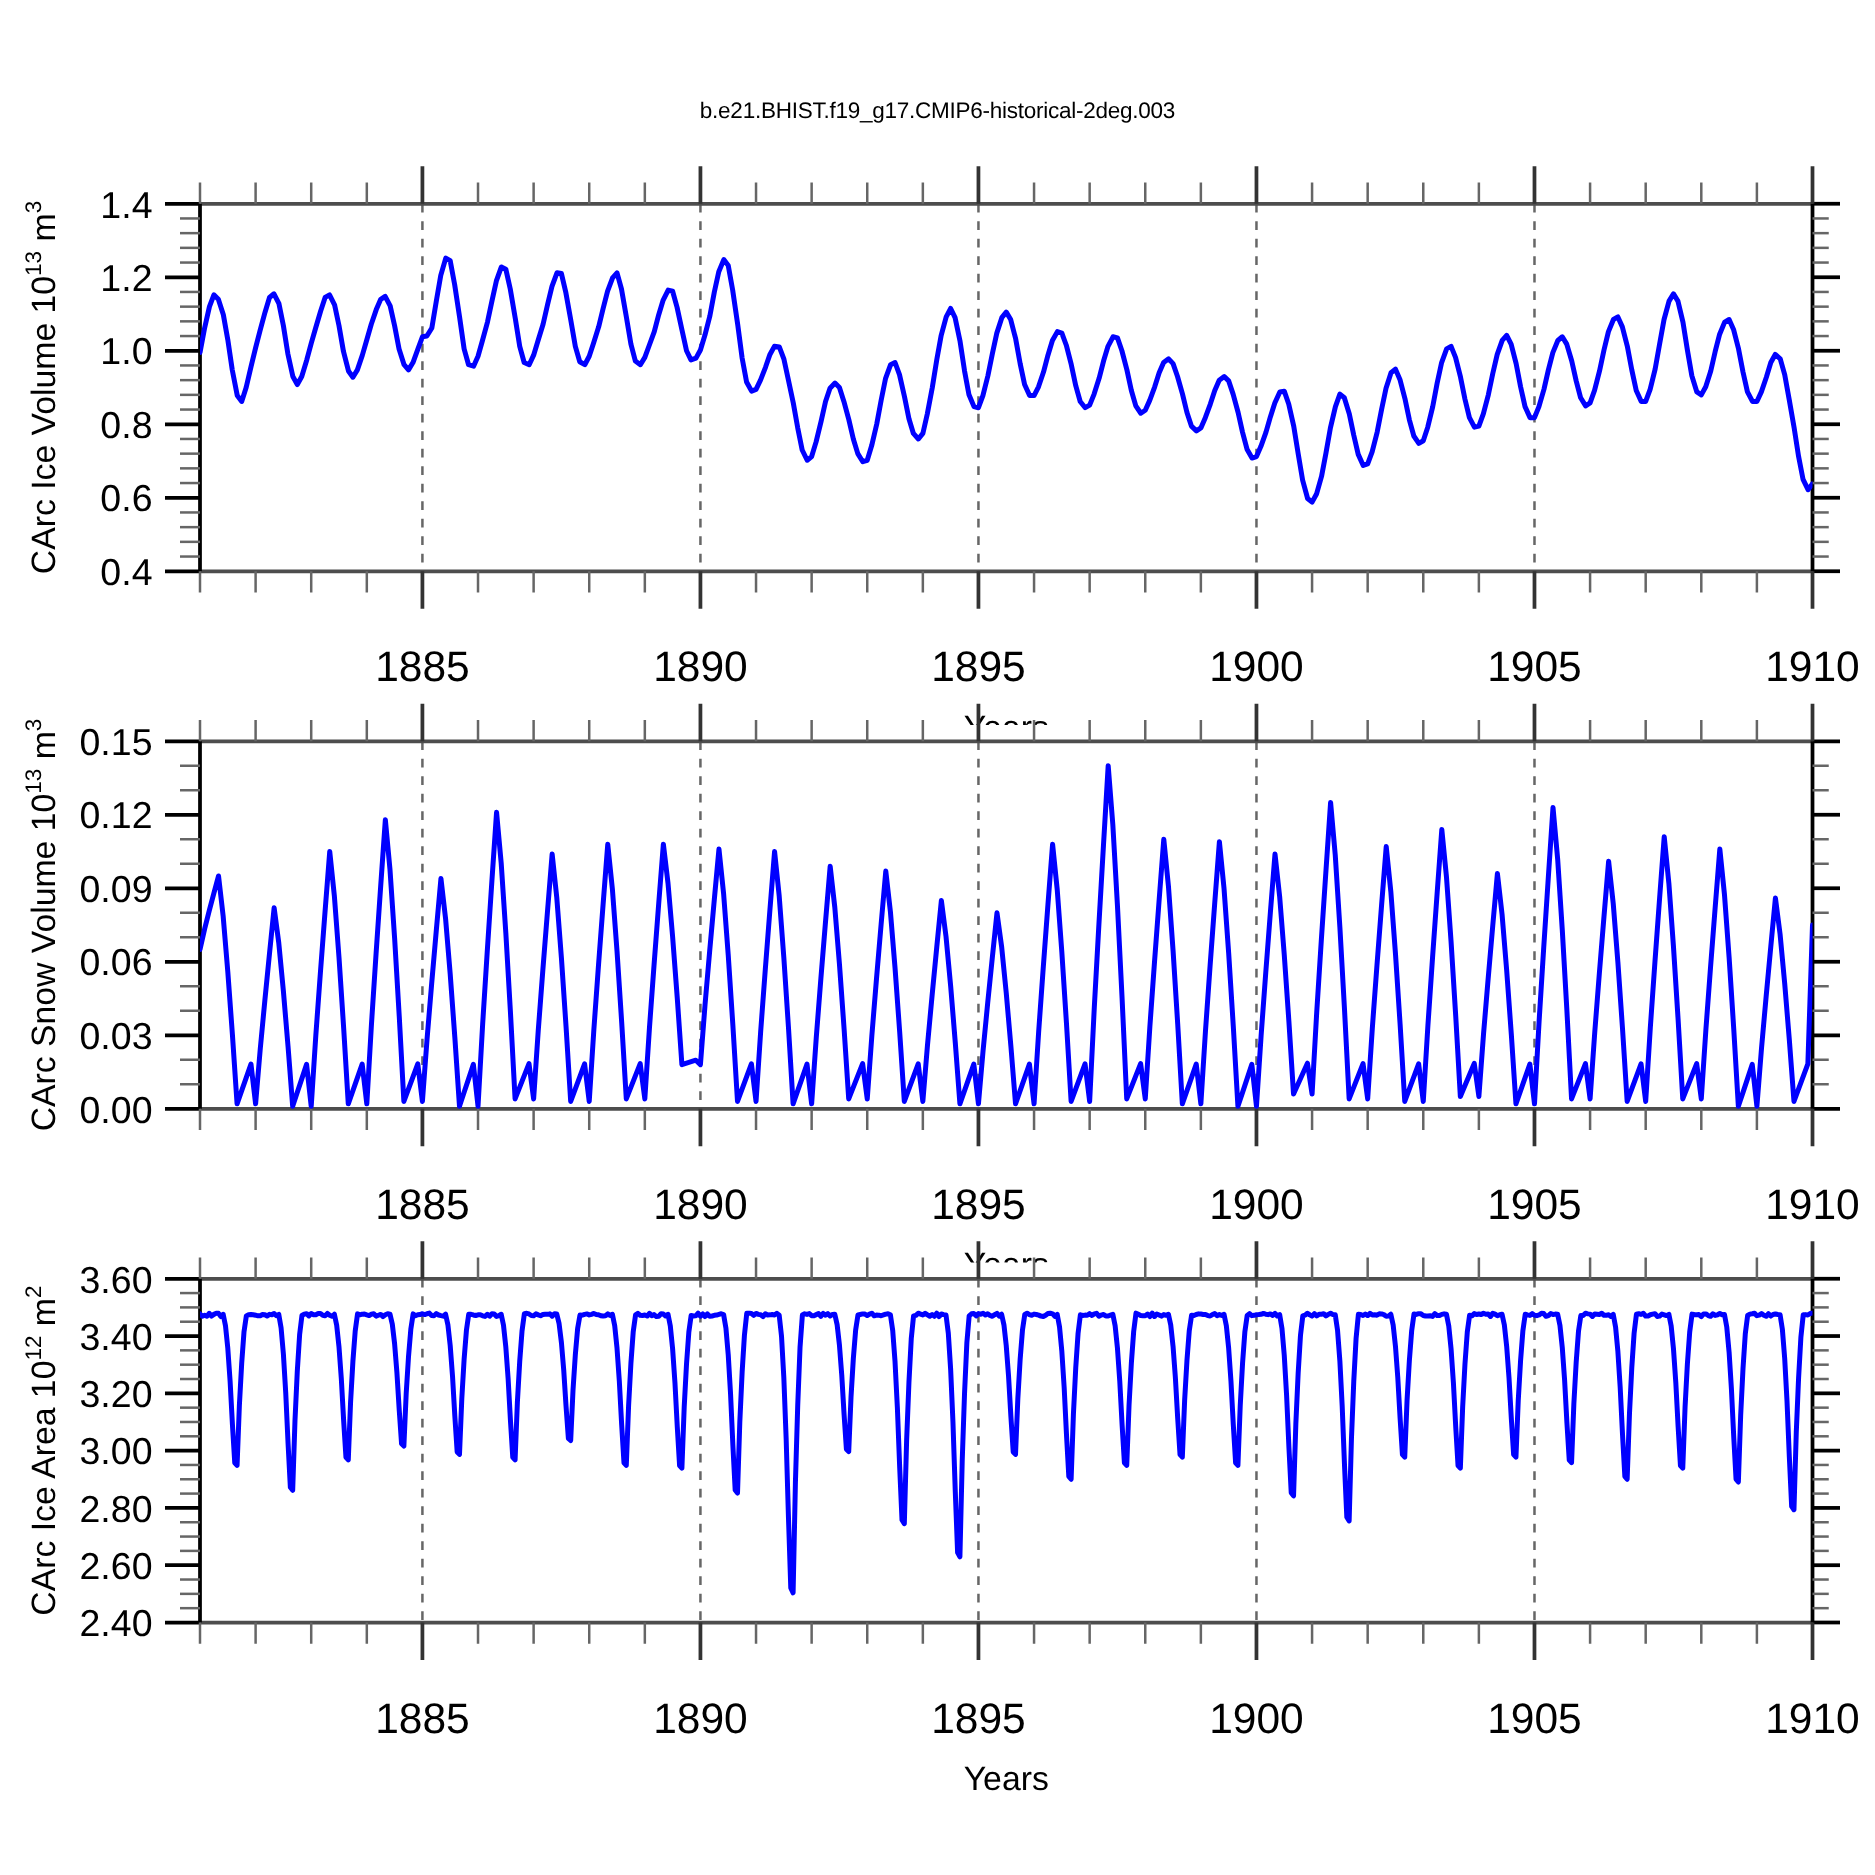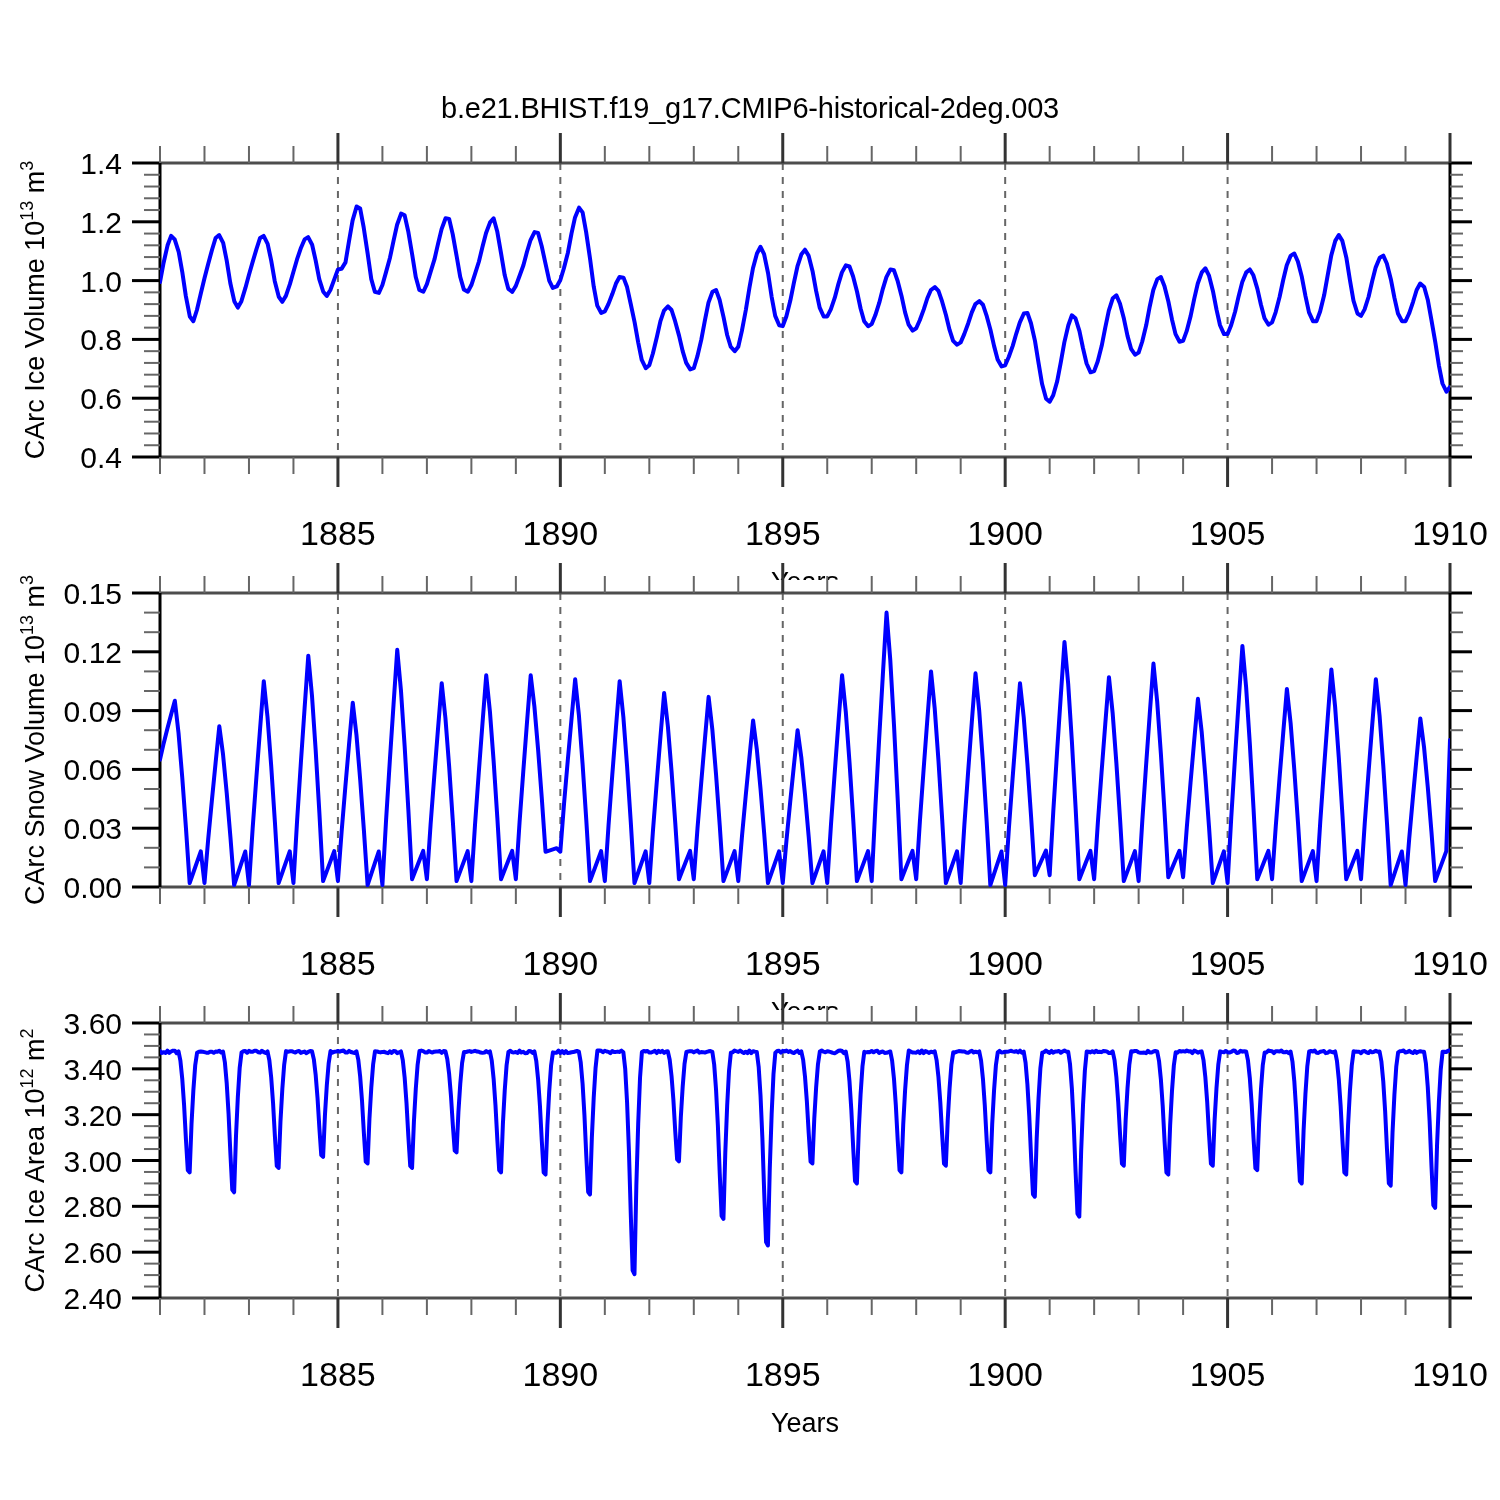--- a/index.html
+++ b/index.html
@@ -1,20 +1,20 @@
 <!DOCTYPE html>
 <html><head>
 <meta charset="utf-8">
 <style>
   html,body{margin:0;padding:0;background:#ffffff;}
   body{width:1500px;height:1500px;font-family:"Liberation Sans",sans-serif;color:#000;}
   #root{position:relative;width:1500px;height:1500px;}
   .chart-title{
-    position:absolute;left:0;top:92px;width:1500px;text-align:center;
-    font-size:29px;letter-spacing:-0.2px;color:#000;
+    position:absolute;left:0;top:78px;width:1500px;text-align:center;
+    font-size:18px;letter-spacing:-0.2px;color:#000;
   }
   .panel{position:absolute;left:0;width:1500px;}
   .panel svg{display:block;}
   text{font-family:"Liberation Sans",sans-serif;fill:#000;}
   .ylabel{font-size:27px;}
   .ytick{font-size:30px;text-anchor:end;}
   .xtick{font-size:34px;text-anchor:middle;}
   .xlabel{font-size:27px;text-anchor:middle;}
 </style>
 </head>

